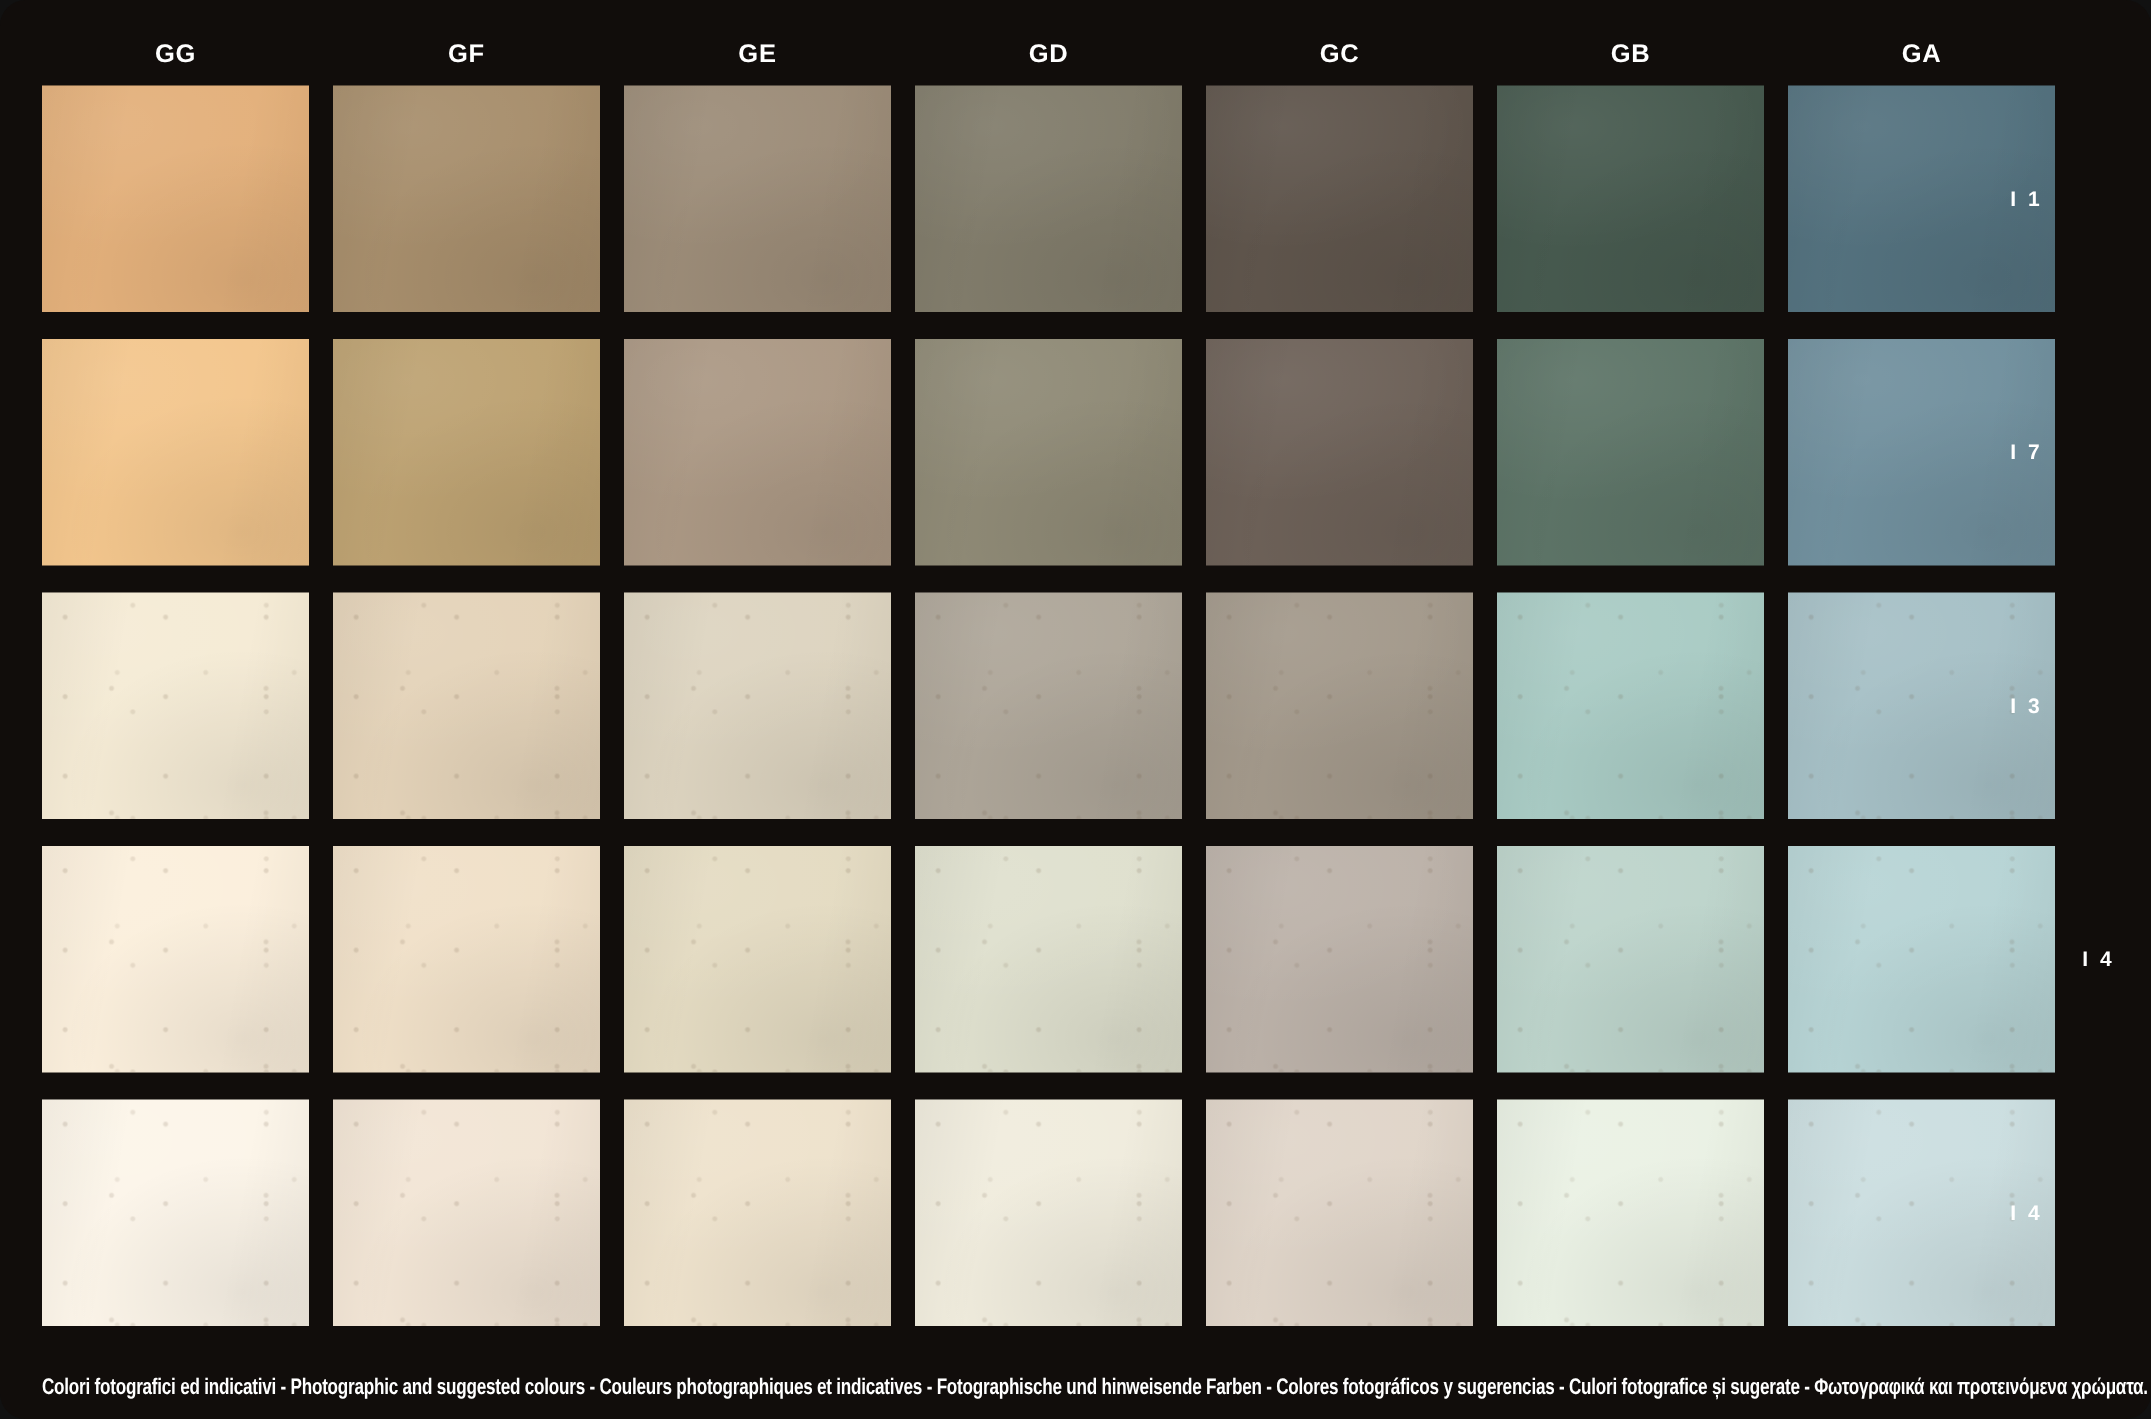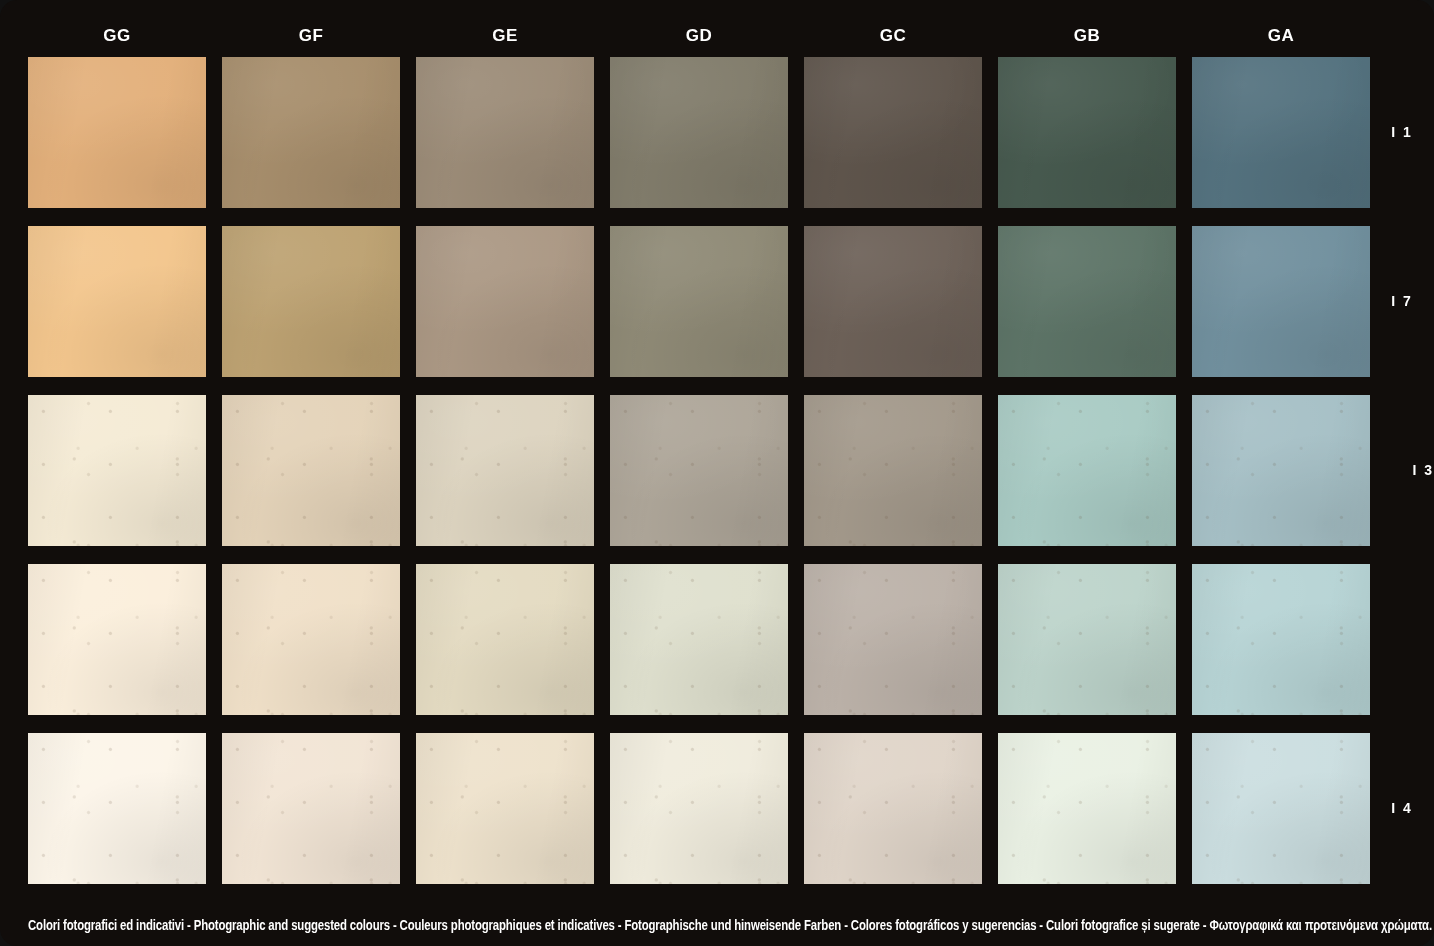--- a/index.html
+++ b/index.html
@@ -72,40 +72,40 @@
       radial-gradient(circle at 23% 31%, rgba(100,78,55,0.16) 0 1px, transparent 2.2px),
       radial-gradient(circle at 68% 12%, rgba(100,78,55,0.12) 0 1px, transparent 2.2px),
       radial-gradient(circle at 45% 77%, rgba(100,78,55,0.14) 0 1px, transparent 2.2px),
       radial-gradient(circle at 85% 55%, rgba(100,78,55,0.10) 0 1px, transparent 2.2px);
     background-size: 67px 53px, 89px 71px, 103px 83px, 59px 97px;
   }
 
   
   .row-labels {
     position: absolute;
-    left: 1370px;
+    left: 1319px;
     top: 0;
     width: 64px;
     height: 946px;
   }
   .row-label {
     position: absolute;
     left: 0;
     width: 64px;
     transform: translateY(-50%);
     color: #ffffff;
     font-size: 14px;
     font-weight: bold;
     letter-spacing: 2px;
     text-align: center;
     white-space: nowrap;
   }
   .row-label:nth-child(1) { top: 132px; }
   .row-label:nth-child(2) { top: 301px; }
-  .row-label:nth-child(3) { top: 470px; text-align: right; }
+  .row-label:nth-child(3) { top: 470px; }
   .row-label:nth-child(4) { top: 639px; padding-left: 48px; }
   .row-label:nth-child(5) { top: 808px; }
 
   
   .footer {
     position: absolute;
     left: 28px;
     top: 915px;
     width: 1406px;
   }

